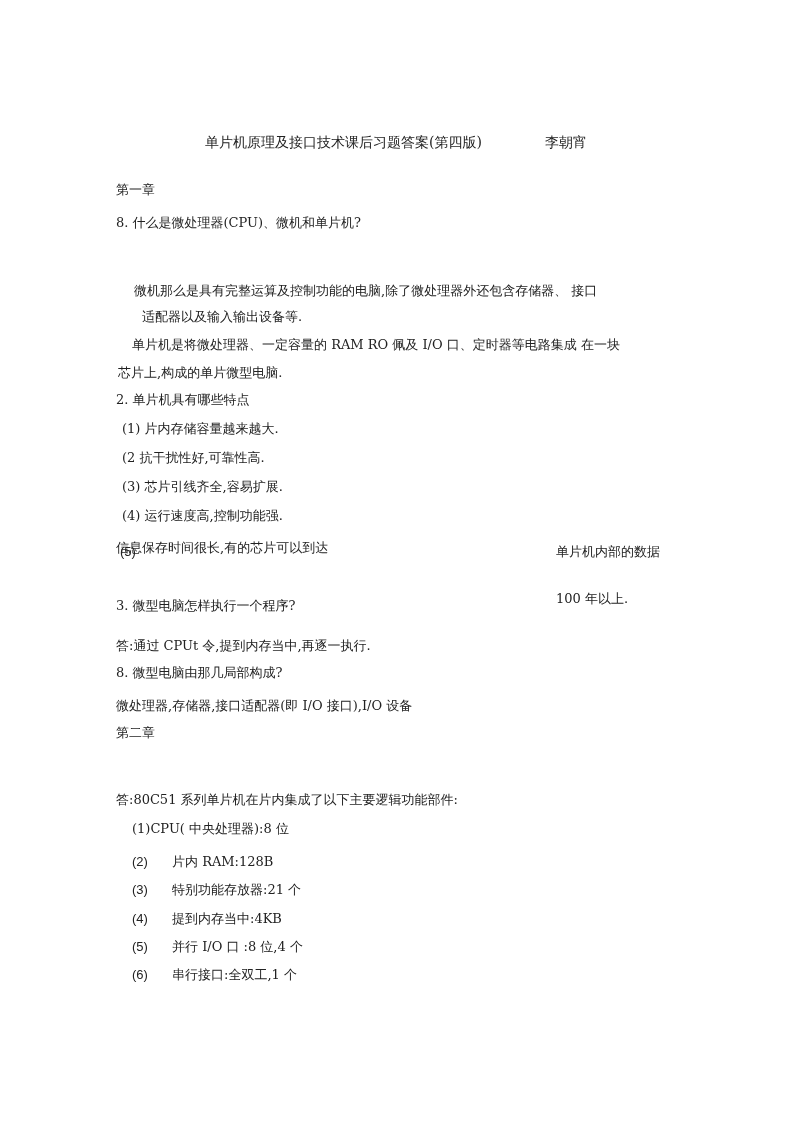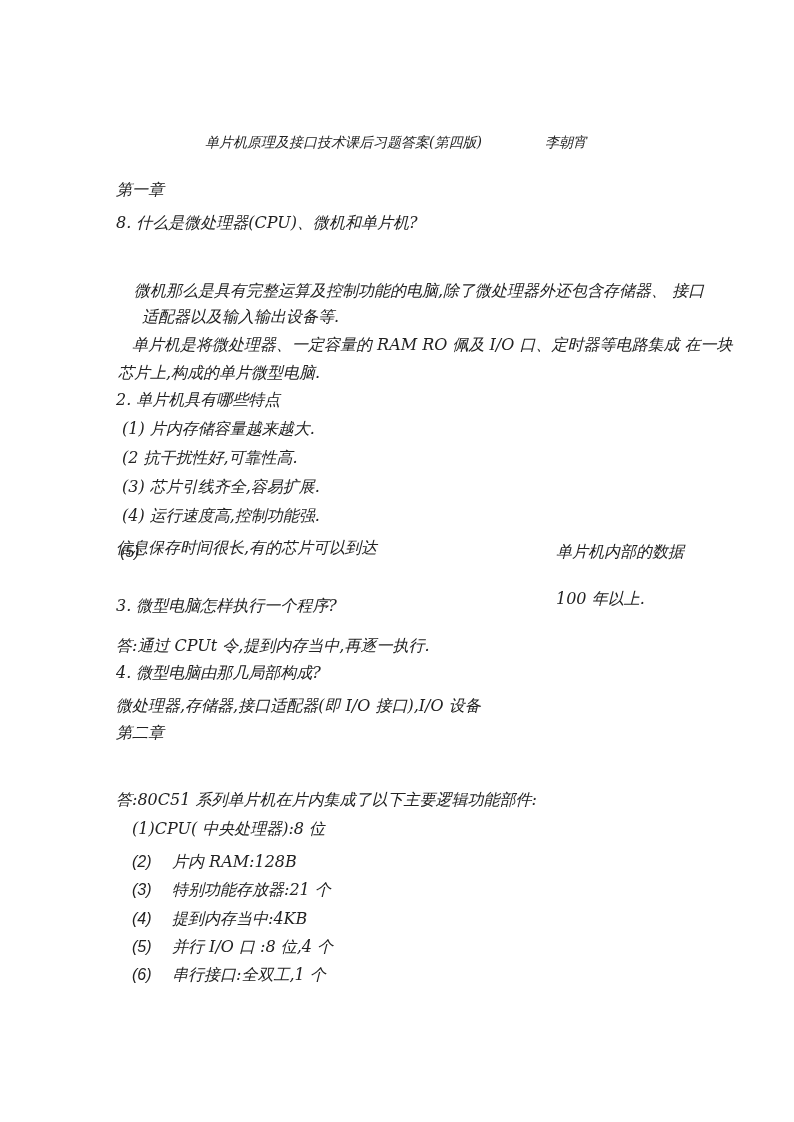--- a/index.html
+++ b/index.html
@@ -1,19 +1,19 @@
 <!DOCTYPE html>
 <html><head>
 <meta charset="utf-8">
 <style>
   html, body { margin: 0; padding: 0; background: #ffffff; }
   body { width: 794px; height: 1122px; position: relative; overflow: hidden;
          font-family: "DejaVu Serif", "Liberation Serif", serif; color: #222; }
-  .page { position: absolute; left: 0; top: 0; width: 794px; height: 1056px; background: #fff; font-style: italic; }
-  .line { position: absolute; font-size: 16px; line-height: 18px; white-space: nowrap; }
+  .page { position: absolute; left: 0; top: 0; width: 794px; height: 1056px; background: #fff; }
+  .line { position: absolute; font-size: 13px; line-height: 18px; white-space: nowrap; }
   .title { font-size: 14px; }
   .num { font-family: "Liberation Sans", "DejaVu Sans", sans-serif; }
 </style>
 </head>
 <body>
 
 <div class="page">
 
   <div class="line title" style="left:205px; top:133px;">单片机原理及接口技术课后习题答案(第四版)</div>
   <div class="line title" style="left:545px; top:133px;">李朝宵</div>
@@ -34,21 +34,21 @@
   <div class="line" style="left:122px; top:507px;">(4)  运行速度高,控制功能强.</div>
 
   <div class="line num" style="left:120px; top:543px;">(5)</div>
   <div class="line" style="left:556px; top:543px;">单片机内部的数据</div>
   <div class="line" style="left:116px; top:539px;">信息保存时间很长,有的芯片可以到达</div>
   <div class="line" style="left:556px; top:570px;margin-top:20px;">100 年以上.</div>
 
   <div class="line" style="left:116px; top:597px;">3. 微型电脑怎样执行一个程序?</div>
   <div class="line" style="left:116px; top:637px;">答:通过 CPUt 令,提到内存当中,再逐一执行.</div>
 
-  <div class="line" style="left:116px; top:664px;">4. 微型电脑由那几局部构成?</div>
+  <div class="line" style="left:116px; top:664px;">8. 微型电脑由那几局部构成?</div>
   <div class="line" style="left:116px; top:697px;">微处理器,存储器,接口适配器(即 I/O 接口),I/O 设备</div>
 
   <div class="line" style="left:116px; top:724px;">第二章</div>
   <div class="line" style="left:116px; top:791px;">答:80C51 系列单片机在片内集成了以下主要逻辑功能部件:</div>
   <div class="line" style="left:132px; top:820px;">(1)CPU( 中央处理器):8 位</div>
 
   <div class="line num" style="left:132px; top:853px;">(2)</div>
   <div class="line" style="left:172px; top:853px;">片内 RAM:128B</div>
   <div class="line num" style="left:132px; top:881px;">(3)</div>
   <div class="line" style="left:172px; top:881px;">特别功能存放器:21 个</div>

